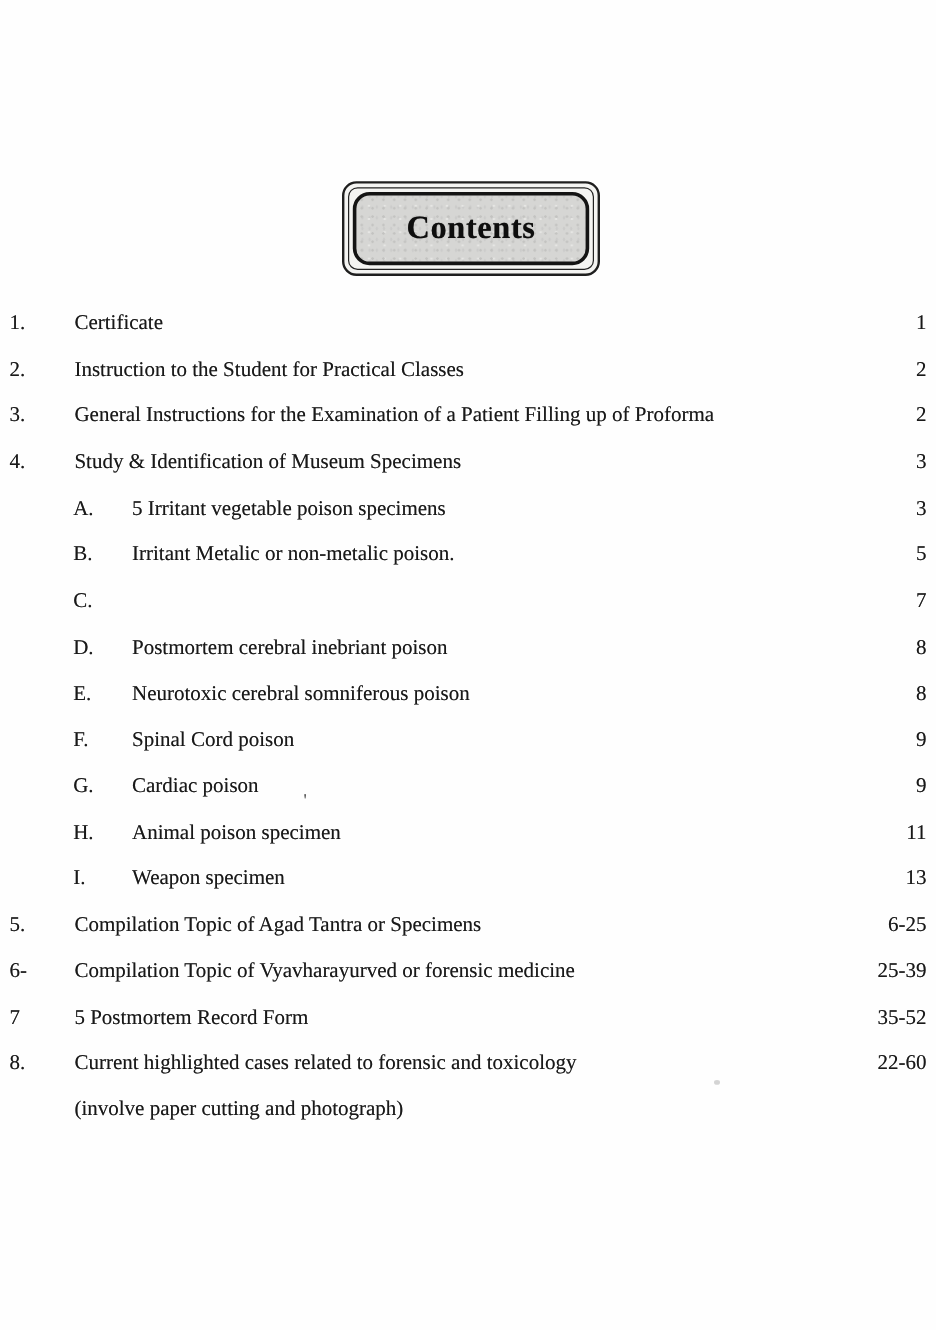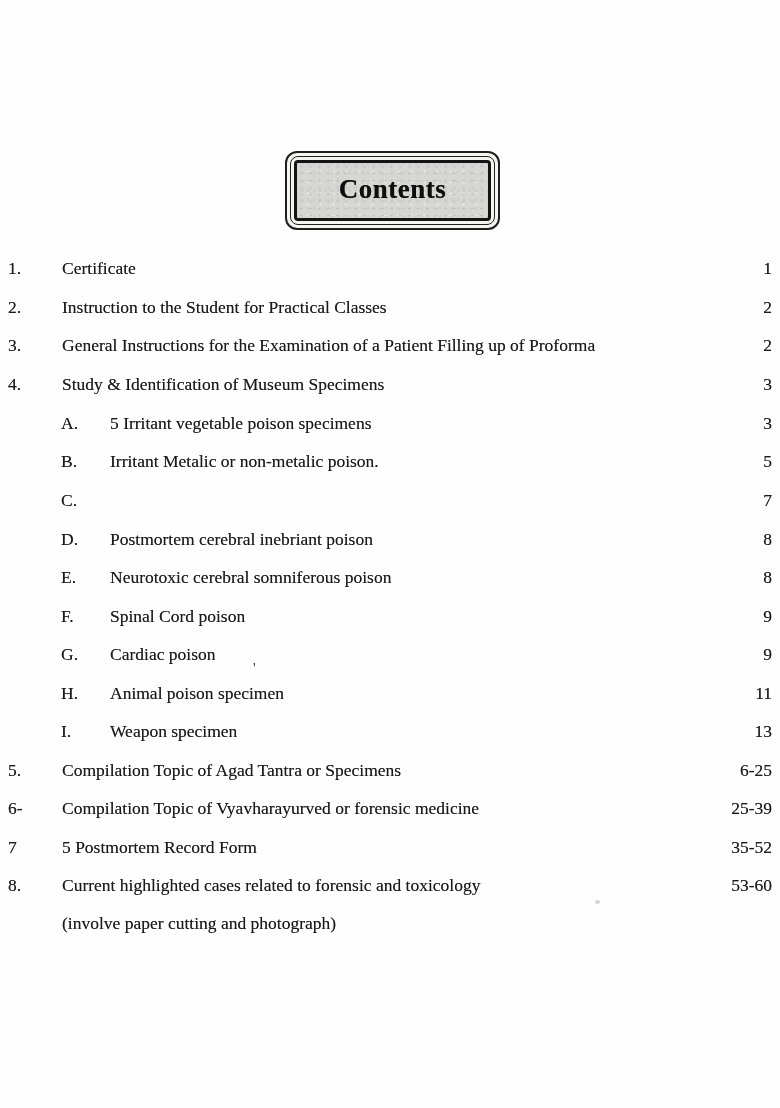--- a/index.html
+++ b/index.html
@@ -27,21 +27,21 @@
   .box-mid {
     width: 100%; height: 100%;
     border: 1px solid #222;
     border-radius: 8px;
     padding: 3px;
     box-sizing: border-box;
   }
   .box-inner {
     width: 100%; height: 100%;
     border: 3px solid #141414;
-    border-radius: 4px;
+    border-radius: 14px;
     box-sizing: border-box;
     background-color: #d6d6d4;
     background-image:
       radial-gradient(#c3c3c1 1px, transparent 1.4px),
       radial-gradient(#e6e6e4 1px, transparent 1.4px),
       radial-gradient(#cccccb 1px, transparent 1.2px);
     background-size: 9px 7px, 13px 11px, 6px 9px;
     background-position: 0 0, 4px 3px, 2px 5px;
     display: flex;
     align-items: center;
@@ -190,21 +190,21 @@
 
     <div class="row" style="top:837px">
       <span class="num">7</span>
       <span class="title-main">5 Postmortem Record Form</span>
       <span class="pageno">35-52</span>
     </div>
 
     <div class="row" style="top:875px">
       <span class="num">8.</span>
       <span class="title-main">Current highlighted cases related to forensic and toxicology</span>
-      <span class="pageno">53-60</span>
+      <span class="pageno">22-60</span>
     </div>
 
     <div class="row" style="top:913px">
       <span class="title-main">(involve paper cutting and photograph)</span>
     </div>
 
   </div>
 
   <span class="artifact-apostrophe">'</span>
   <div class="speck"></div>

